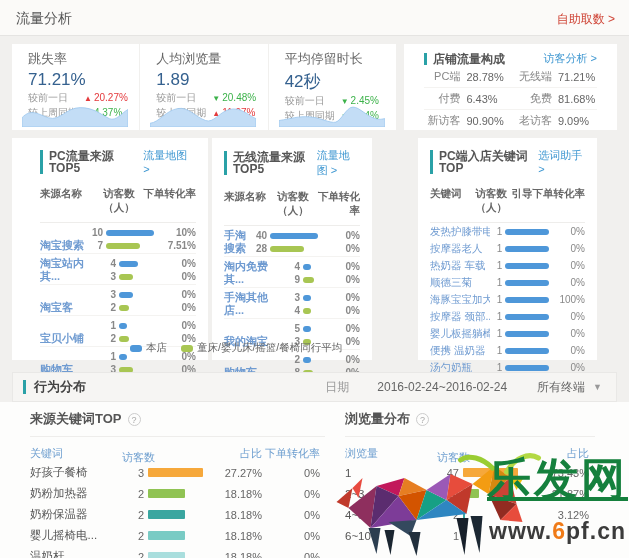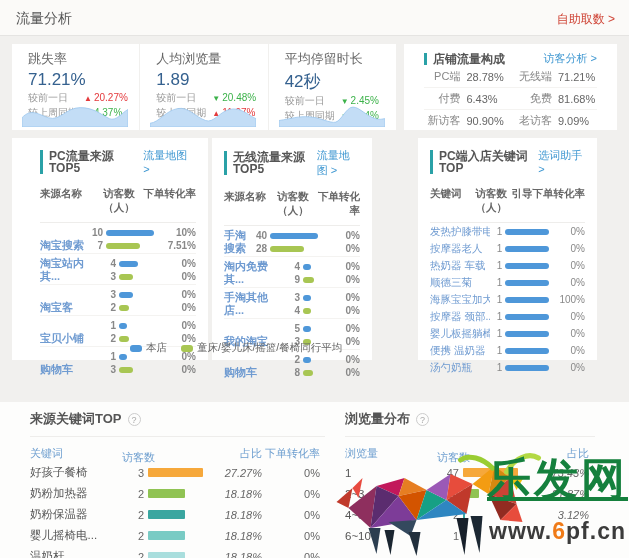--- a/index.html
+++ b/index.html
@@ -89,21 +89,21 @@
   .btc0{width:92px;}
   .btc1{width:88px;margin-top:8px;}
   .btc2{width:52px;text-align:right;}
   .btc3{width:58px;text-align:right;}
   .bt-cols-r .btc2{width:64px;}
   .bt-row{display:flex;align-items:center;height:21px;font-size:11px;color:#666;}
   .bt-label{width:92px;font-size:11.5px;color:#555;white-space:nowrap;overflow:hidden;}
   .bt-num{width:22px;text-align:right;margin-right:4px;color:#666;}
   .bt-barzone{width:62px;display:flex;align-items:center;}
   .bt-bar{height:9px;display:inline-block;border-radius:1px;}
-  .bt-share{width:52px;text-align:right;font-style:italic;}
+  .bt-share{width:52px;text-align:right;}
   .bt-row-r .bt-share{width:64px;}
   .bt-conv{width:58px;text-align:right;}
 
   
   .watermark{position:absolute;left:330px;top:446px;width:300px;height:112px;z-index:40;pointer-events:none;}
   .wm-name{position:absolute;right:2px;top:12px;font-family:"Liberation Serif","DejaVu Serif",serif;font-weight:700;font-size:44px;color:#15803d;letter-spacing:3px;line-height:1;text-decoration:underline;}
   .wm-url{position:absolute;right:4px;top:72px;font-size:23px;font-weight:700;color:#3b3b3b;letter-spacing:1px;}
   .wm-url .hl{color:#f07b18;}
   .wm-bull{position:absolute;left:0;top:6px;}
 </style>
@@ -438,20 +438,31 @@
       </div>
   </div>
 
   <div class="legend">
     <span class="pill pill-shop"></span>
     <span>本店</span>
     <span class="pill pill-peer"></span>
     <span>童床/婴儿床/摇篮/餐椅同行平均</span>
   </div>
 
+  <div class="behavior">
+    <span class="bh-title">行为分布</span>
+    <span class="bh-right">
+      <span class="bh-date-label">日期</span>
+      <span class="bh-date">2016-02-24~2016-02-24</span>
+      <span class="bh-terminal">
+        <span>所有终端</span>
+        <span class="caret">▼</span>
+      </span>
+    </span>
+  </div>
 
   <div class="bottom"></div>
 
   <div class="btable" id="kwt">
     <div class="bt-title-row">
       <span class="bt-title">来源关键词TOP</span>
       <span class="help">?</span>
     </div>
     <div id="kwt-body">
         <div class="bt-cols">

